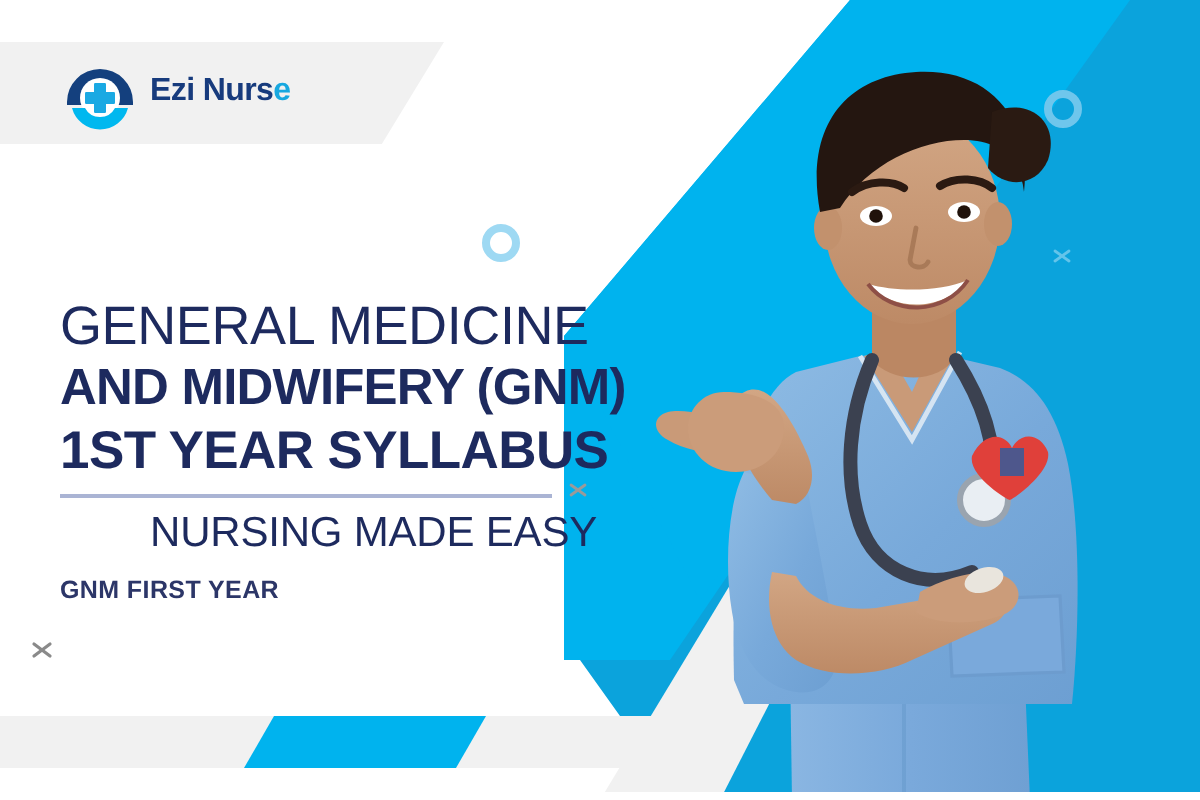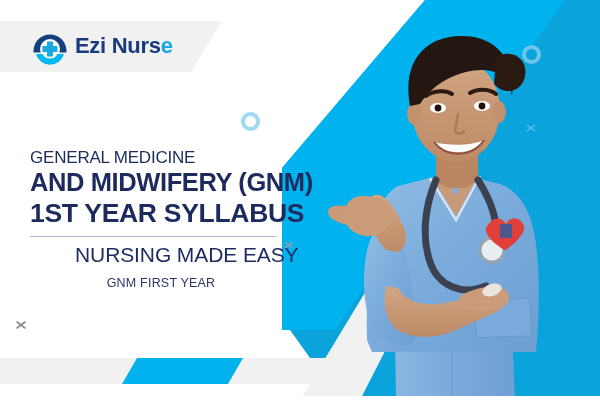--- a/index.html
+++ b/index.html
@@ -30,37 +30,37 @@
   
   .logo-wrap{
     position:absolute;
     left:30px; top:26px;
     display:flex;
     align-items:center;
     gap:5px;
   }
   .logo-mark{width:40px;height:40px;display:block;}
   .logo-text{
-    font-size:22px;
+    font-size:16px;
     font-weight:bold;
     letter-spacing:-0.3px;
     color:#173b7d;
     line-height:1;
     white-space:nowrap;
   }
   .logo-text .tail{color:#17a8e0;}
 
   
   .copy{
     position:absolute;
     left:30px; top:148px;
     width:262px;
   }
   .line1{
-    font-size:17px;
+    font-size:27px;
     font-weight:normal;
     letter-spacing:-0.2px;
     color:#1d2a5e;
     line-height:1.14;
     white-space:nowrap;
   }
   .line2{
     font-size:25.5px;
     font-weight:bold;
     letter-spacing:-0.4px;
@@ -88,27 +88,26 @@
     font-size:21px;
     font-weight:normal;
     letter-spacing:-0.1px;
     color:#1d2a5e;
     line-height:1.15;
     white-space:nowrap;
     margin-left:45px;
   }
   .line5{
     font-size:12.5px;
-    font-weight:normal;
+    font-weight:bold;
     letter-spacing:0.2px;
     color:#2c3668;
     line-height:1.2;
     margin-top:9px;
     white-space:nowrap;
-    text-align:center;
   }
 
   
   .ring{
     position:absolute;
     border-radius:50%;
     box-sizing:border-box;
   }
   .ring-a{left:241px;top:112px;width:19px;height:19px;border:4px solid #9ed9f3;}
   .ring-b{left:522px;top:45px;width:19px;height:19px;border:4px solid #6fc6ec;}

